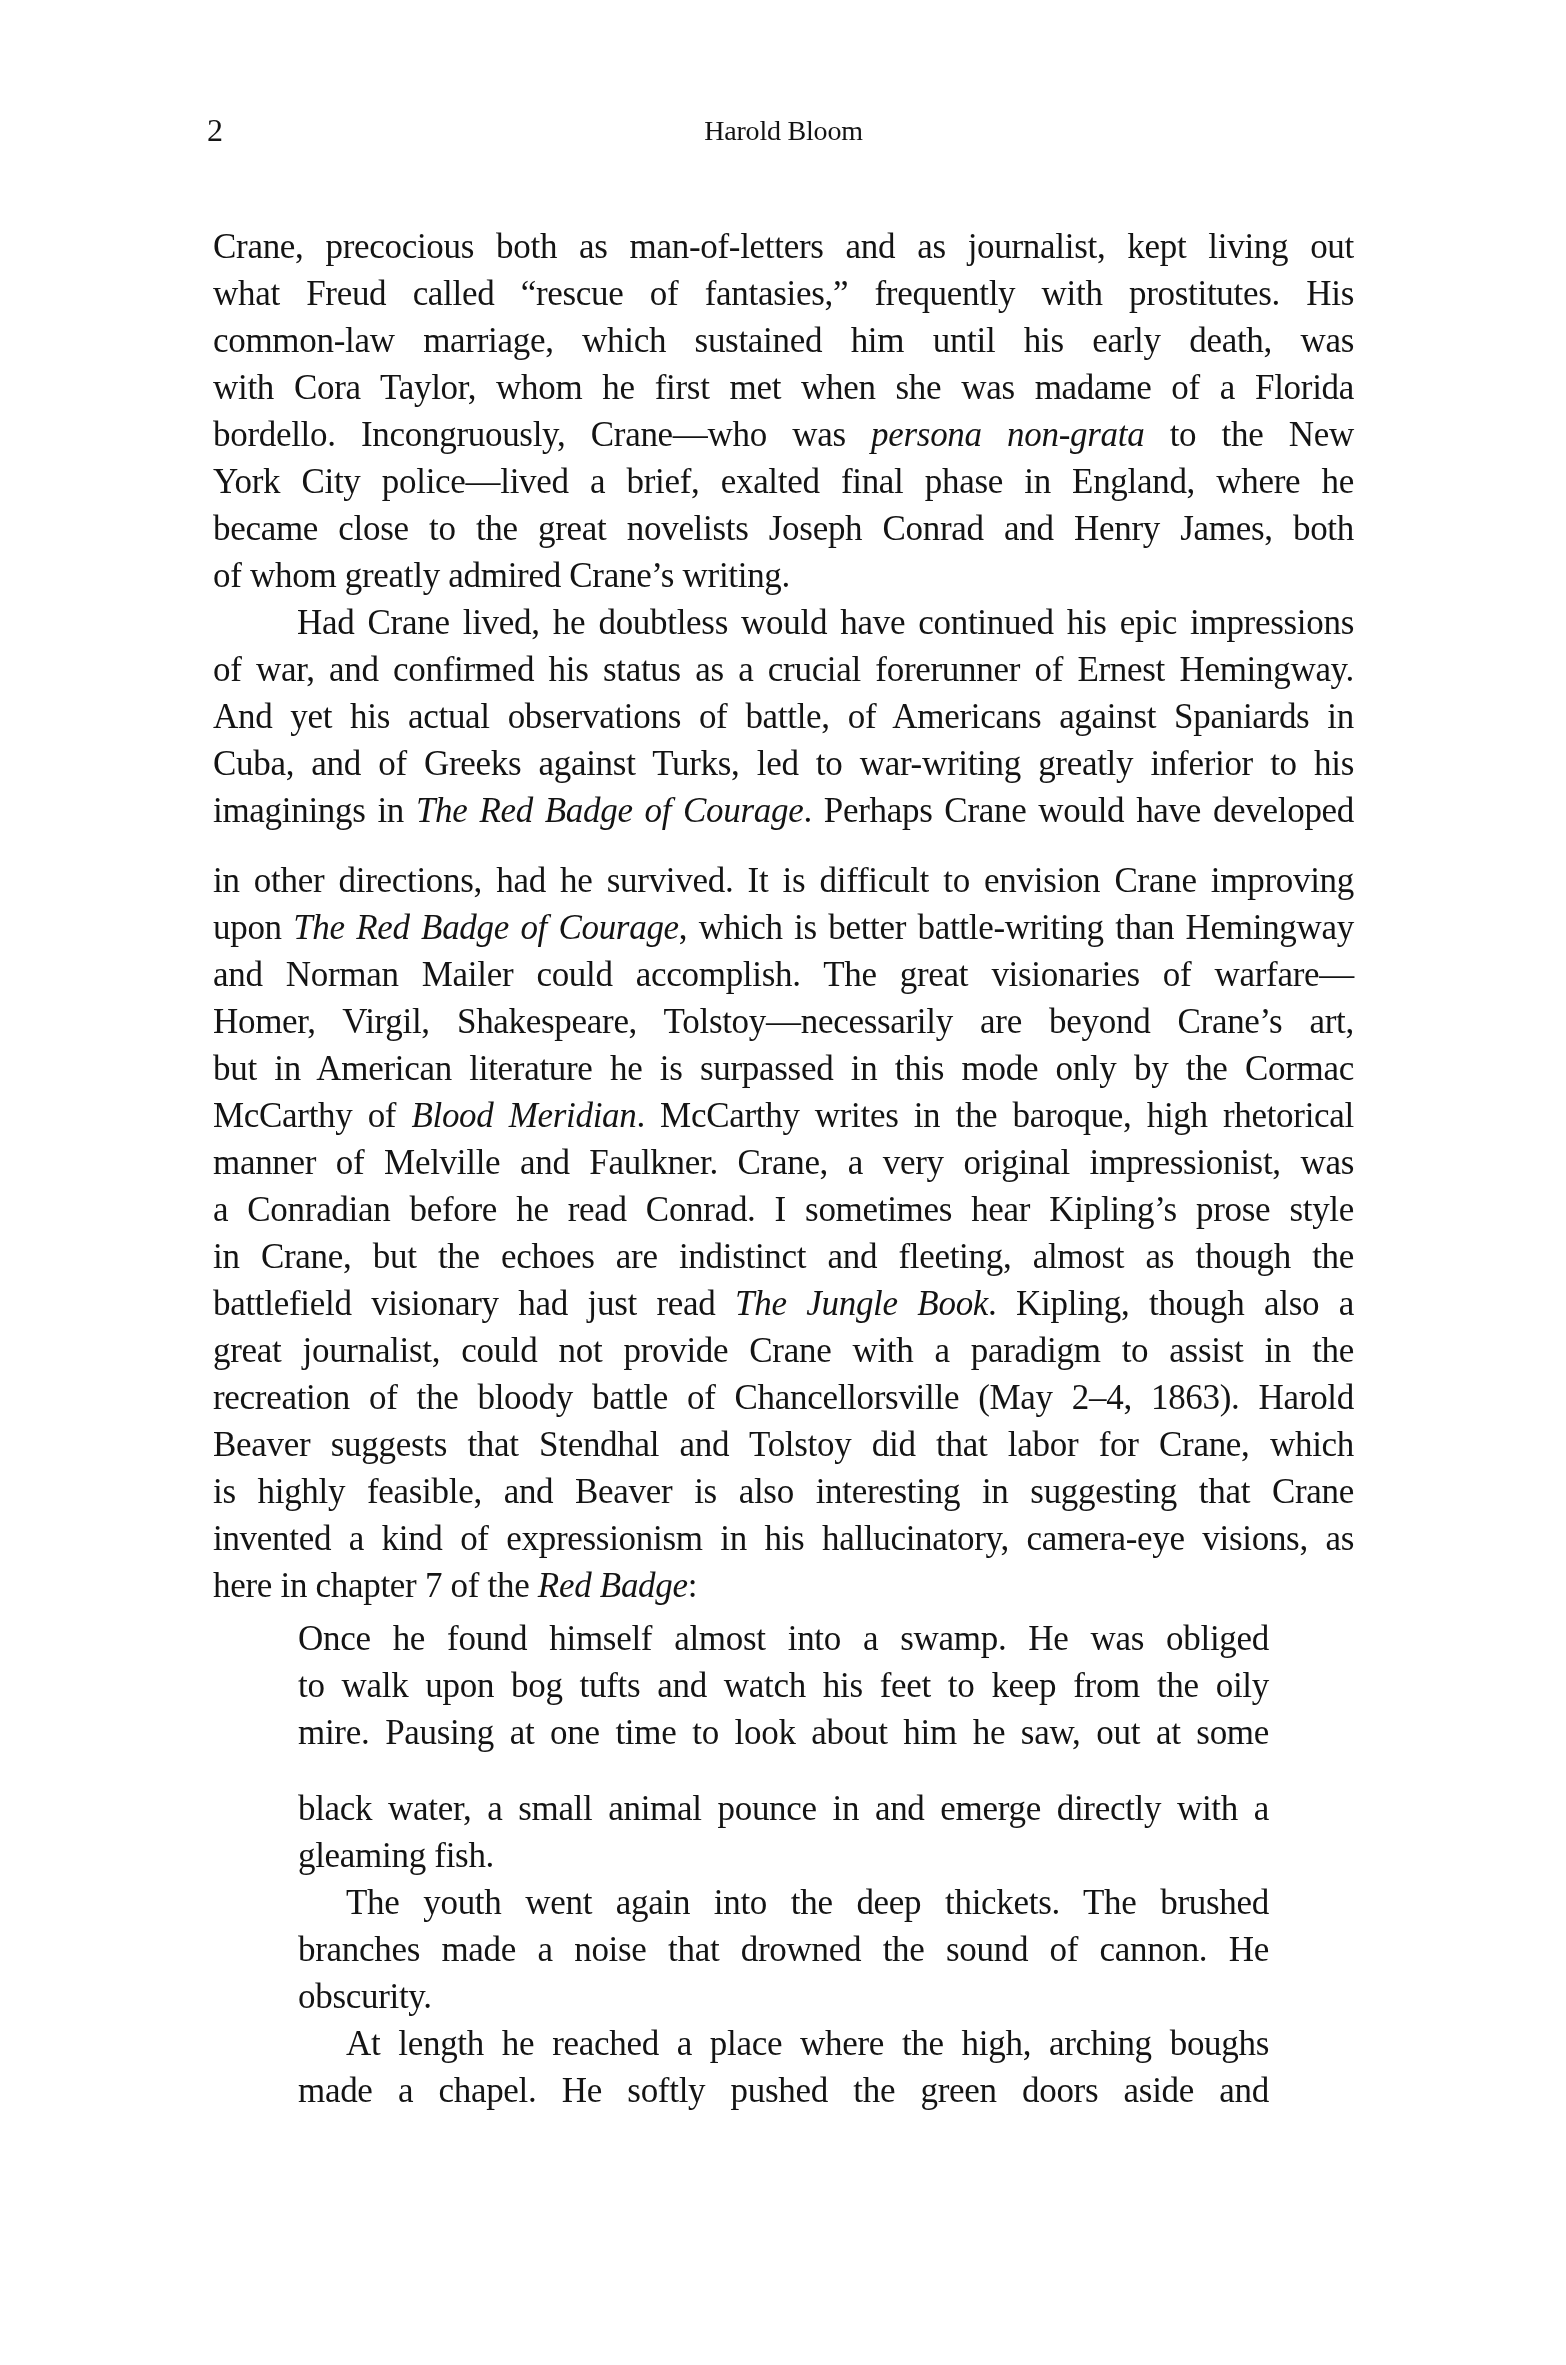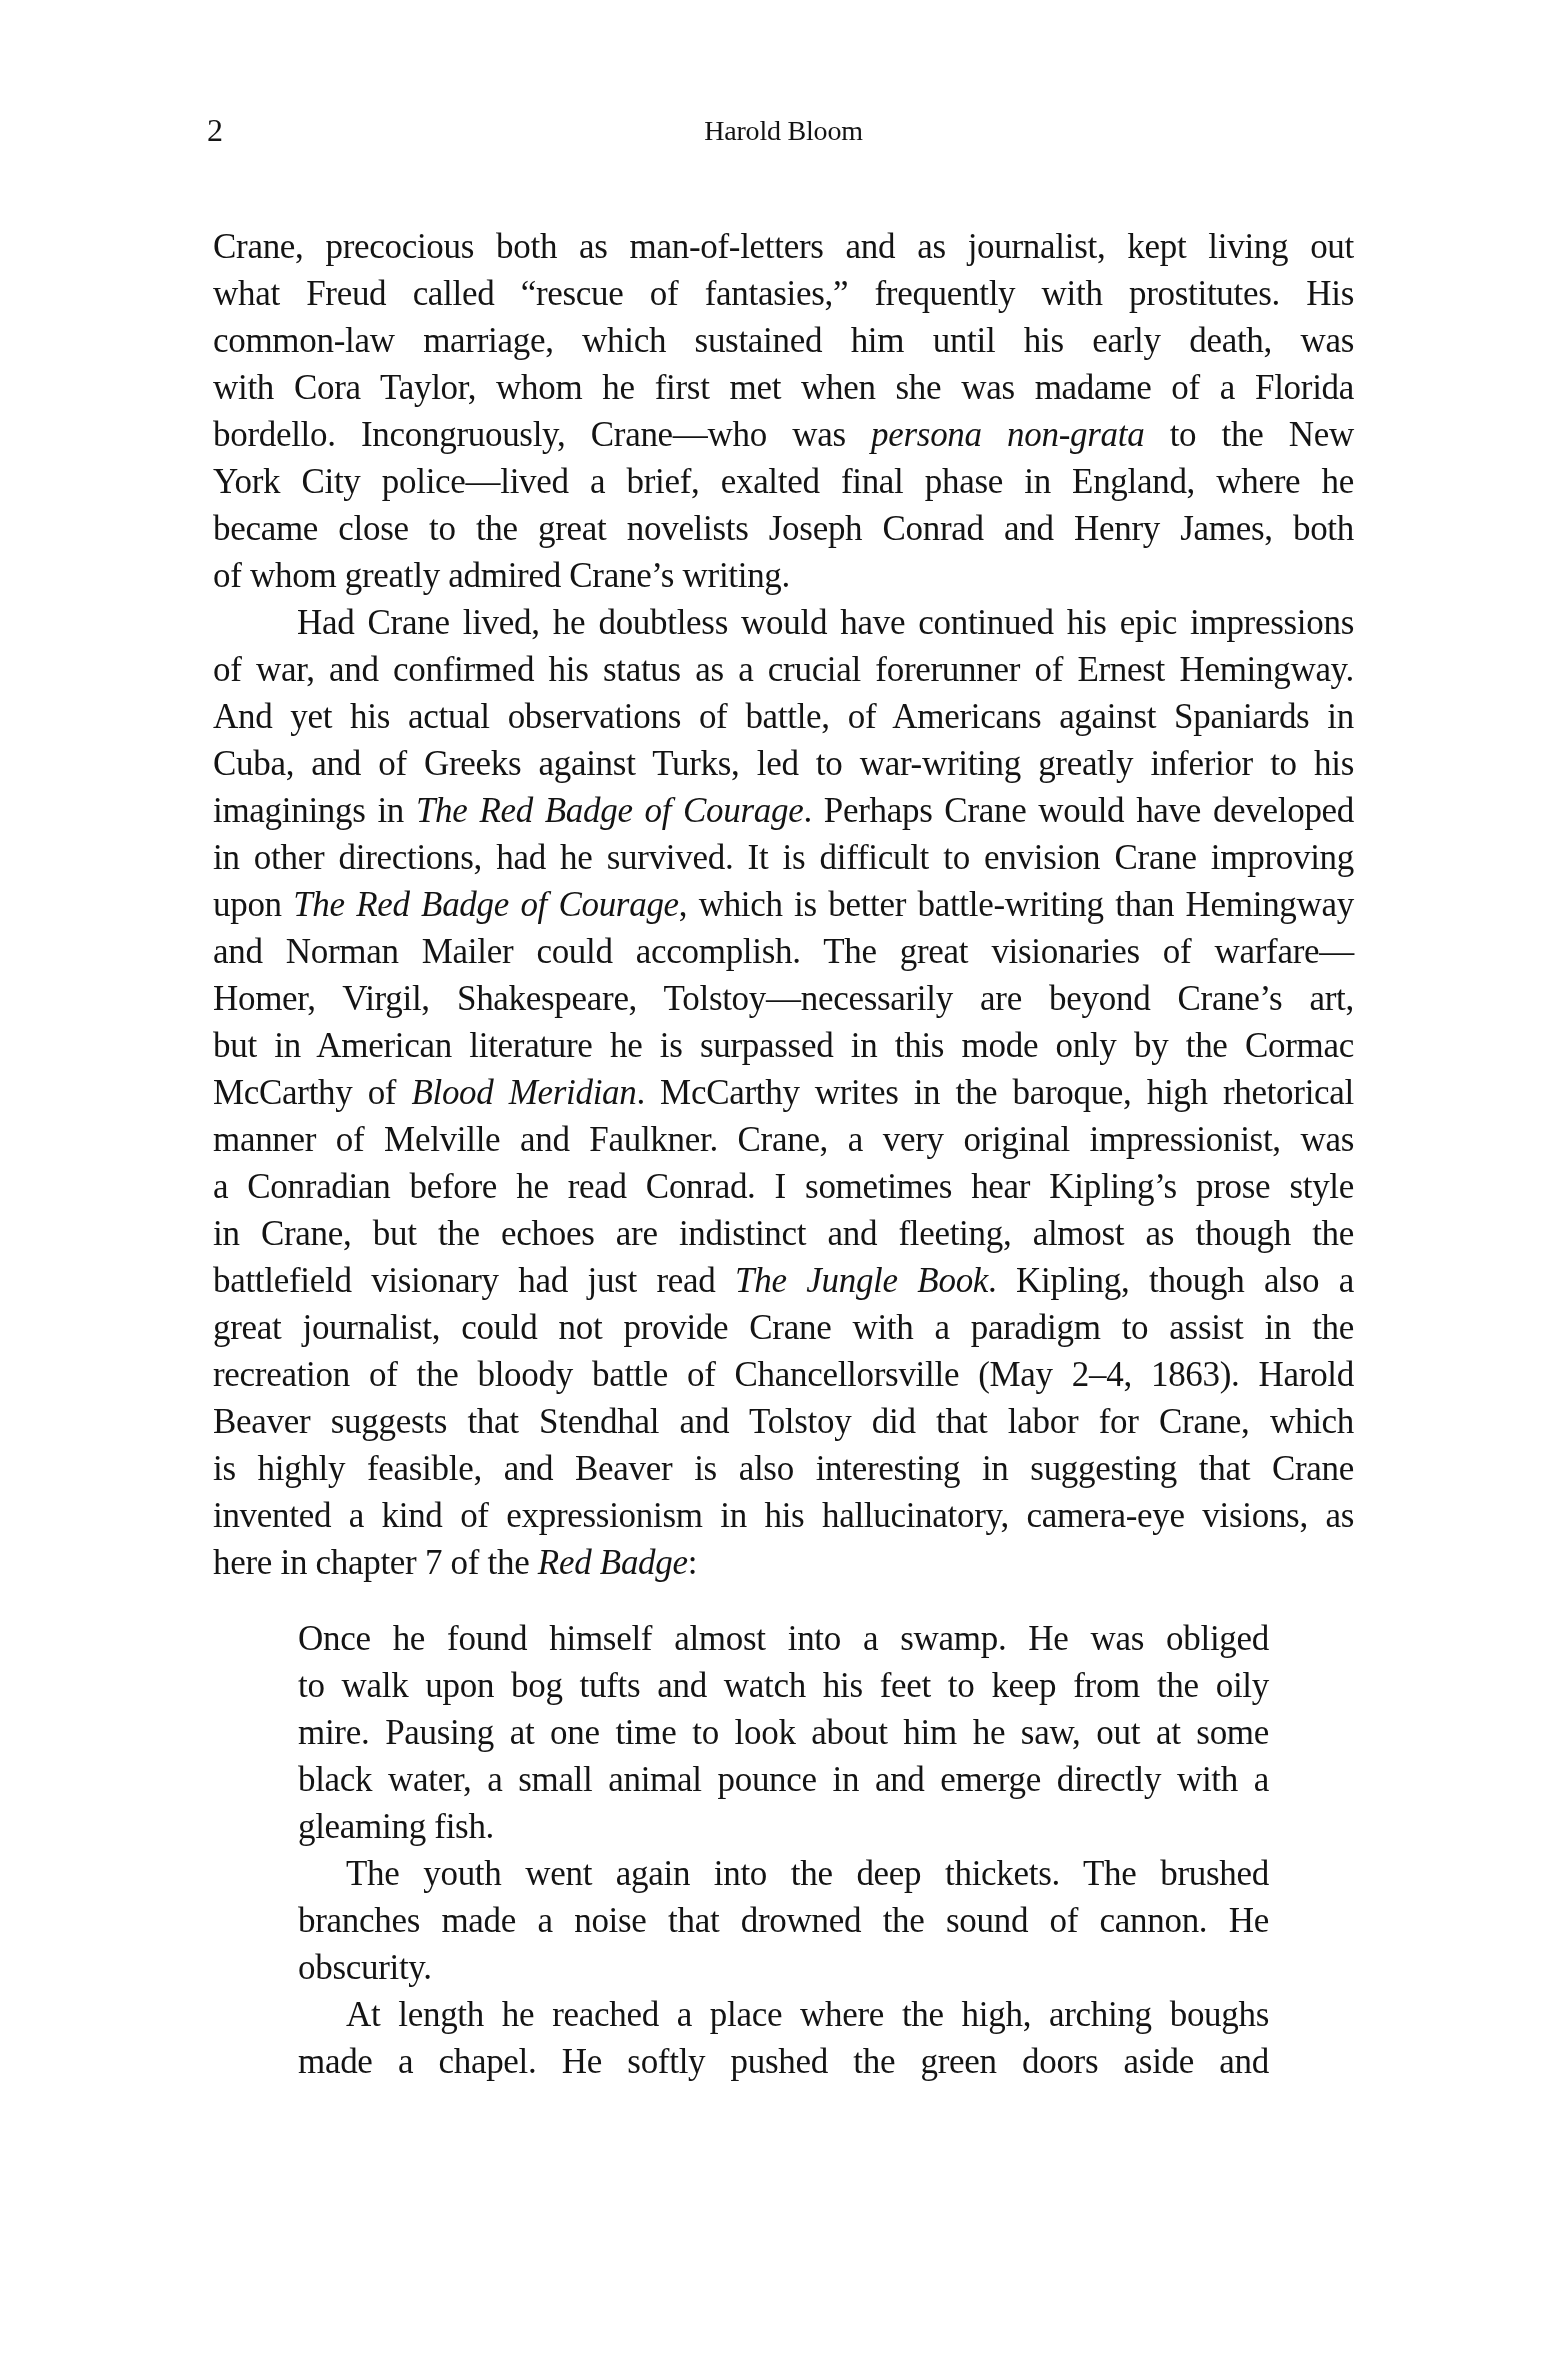--- a/index.html
+++ b/index.html
@@ -39,21 +39,21 @@
         <span class="line" style="white-space: normal;"><span>York City police—lived a brief, exalted final phase in England, where he</span></span>
         <span class="line" style="white-space: normal;"><span>became close to the great novelists Joseph Conrad and Henry James, both</span></span>
         <span class="line last" style="white-space: normal;"><span>of whom greatly admired Crane’s writing.</span></span>
       </div>
       <div>
         <span class="line indent" style="white-space: normal;"><span>Had Crane lived, he doubtless would have continued his epic impressions</span></span>
         <span class="line" style="white-space: normal;"><span>of war, and confirmed his status as a crucial forerunner of Ernest Hemingway.</span></span>
         <span class="line" style="white-space: normal;"><span>And yet his actual observations of battle, of Americans against Spaniards in</span></span>
         <span class="line" style="white-space: normal;"><span>Cuba, and of Greeks against Turks, led to war-writing greatly inferior to his</span></span>
         <span class="line" style="white-space: normal;"><span>imaginings in </span><span class="it">The Red Badge of Courage</span><span>. Perhaps Crane would have developed</span></span>
-        <span class="line" style="white-space: normal;"><span>in other directions, had he survived. It is difficult to envision Crane improving</span></span>
+        <span class="line" style="white-space: normal; margin-top: 23px;"><span>in other directions, had he survived. It is difficult to envision Crane improving</span></span>
         <span class="line" style="white-space: normal;"><span>upon </span><span class="it">The Red Badge of Courage</span><span>, which is better battle-writing than Hemingway</span></span>
         <span class="line" style="white-space: normal;"><span>and Norman Mailer could accomplish. The great visionaries of warfare—</span></span>
         <span class="line" style="white-space: normal;"><span>Homer, Virgil, Shakespeare, Tolstoy—necessarily are beyond Crane’s art,</span></span>
         <span class="line" style="white-space: normal;"><span>but in American literature he is surpassed in this mode only by the Cormac</span></span>
         <span class="line" style="white-space: normal;"><span>McCarthy of </span><span class="it">Blood Meridian</span><span>. McCarthy writes in the baroque, high rhetorical</span></span>
         <span class="line" style="white-space: normal;"><span>manner of Melville and Faulkner. Crane, a very original impressionist, was</span></span>
         <span class="line" style="white-space: normal;"><span>a Conradian before he read Conrad. I sometimes hear Kipling’s prose style</span></span>
         <span class="line" style="white-space: normal;"><span>in Crane, but the echoes are indistinct and fleeting, almost as though the</span></span>
         <span class="line" style="white-space: normal;"><span>battlefield visionary had just read </span><span class="it">The Jungle Book</span><span>. Kipling, though also a</span></span>
         <span class="line" style="white-space: normal;"><span>great journalist, could not provide Crane with a paradigm to assist in the</span></span>
@@ -62,21 +62,21 @@
         <span class="line" style="white-space: normal;"><span>is highly feasible, and Beaver is also interesting in suggesting that Crane</span></span>
         <span class="line" style="white-space: normal;"><span>invented a kind of expressionism in his hallucinatory, camera-eye visions, as</span></span>
         <span class="line last" style="white-space: normal;"><span>here in chapter 7 of the </span><span class="it">Red Badge</span><span>:</span></span>
       </div>
     </div>
   <div class="quote" id="block-quote">
       <div>
         <span class="line" style="white-space: normal;"><span>Once he found himself almost into a swamp. He was obliged</span></span>
         <span class="line" style="white-space: normal;"><span>to walk upon bog tufts and watch his feet to keep from the oily</span></span>
         <span class="line" style="white-space: normal;"><span>mire. Pausing at one time to look about him he saw, out at some</span></span>
-        <span class="line" style="white-space: normal;"><span>black water, a small animal pounce in and emerge directly with a</span></span>
+        <span class="line" style="white-space: normal; margin-top: 29px;"><span>black water, a small animal pounce in and emerge directly with a</span></span>
         <span class="line last" style="white-space: normal;"><span>gleaming fish.</span></span>
       </div>
       <div>
         <span class="line indent" style="white-space: normal;"><span>The youth went again into the deep thickets. The brushed</span></span>
         <span class="line" style="white-space: normal;"><span>branches made a noise that drowned the sound of cannon. He</span></span>
         <span class="line last" style="white-space: normal;"><span>obscurity.</span></span>
       </div>
       <div>
         <span class="line indent" style="white-space: normal;"><span>At length he reached a place where the high, arching boughs</span></span>
         <span class="line" style="white-space: normal;"><span>made a chapel. He softly pushed the green doors aside and</span></span>

